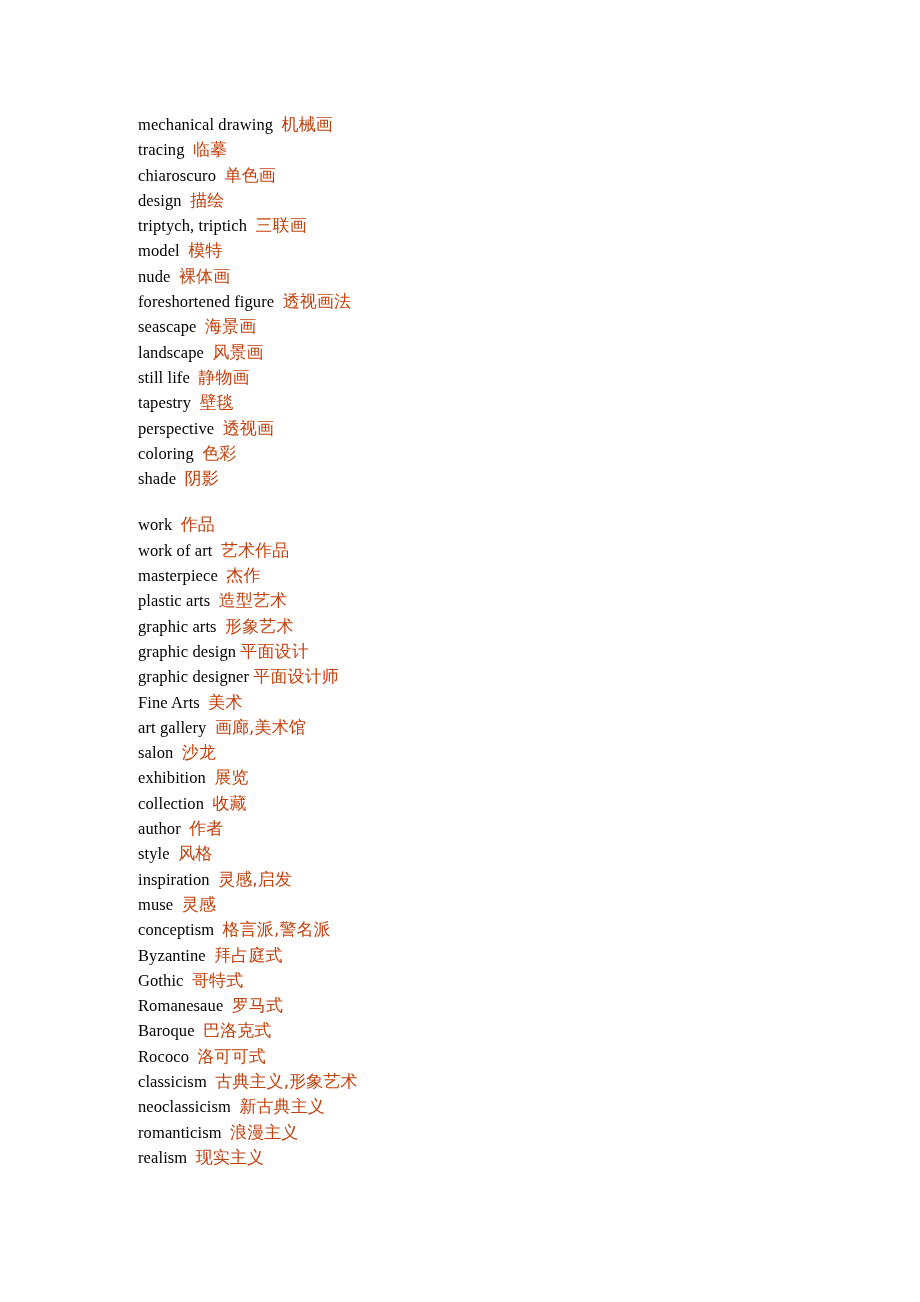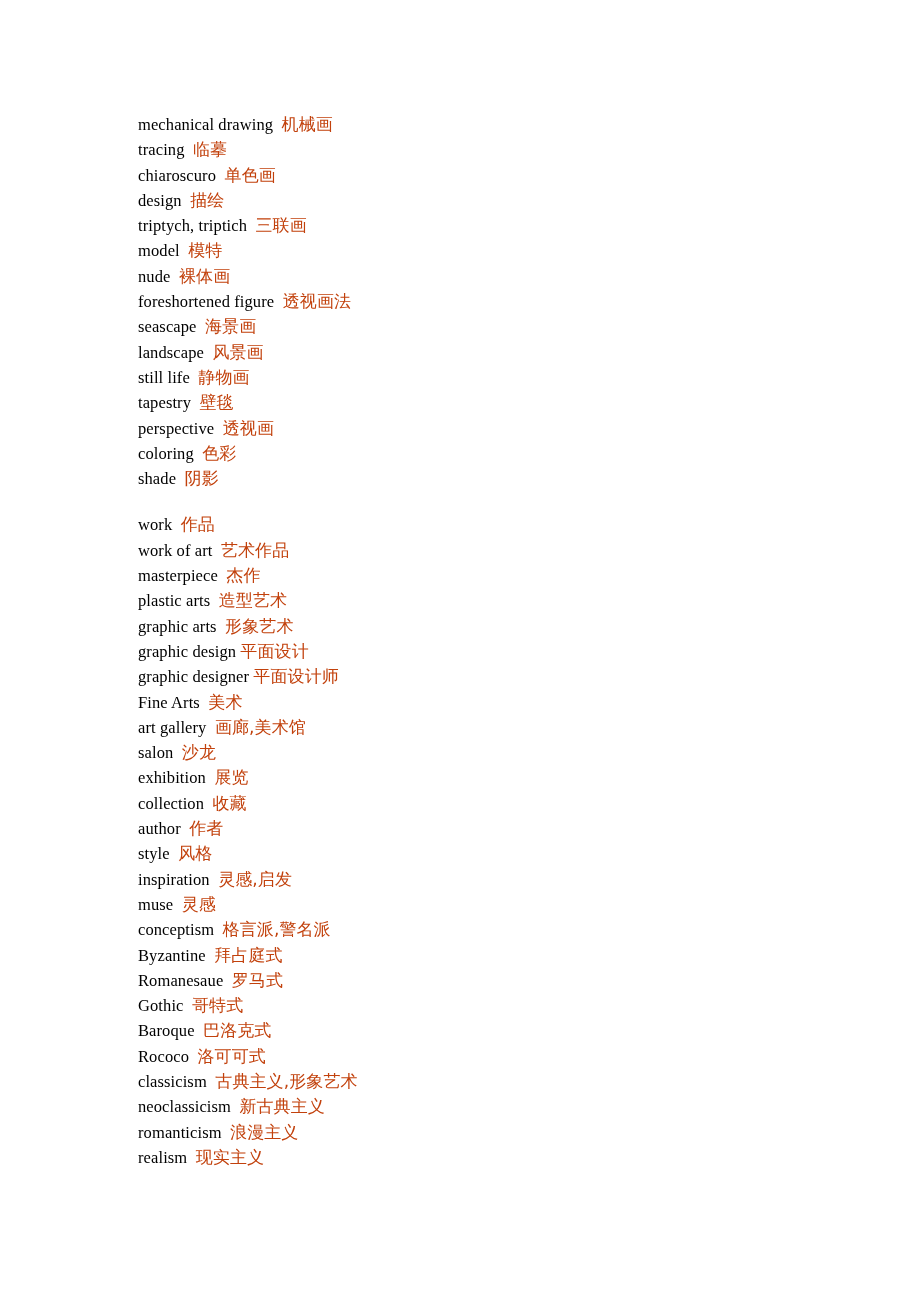--- a/index.html
+++ b/index.html
@@ -88,22 +88,22 @@
         <div class="entry"><span class="term">art gallery</span><span class="sep">  </span><span class="gloss">画廊,美术馆</span></div>
         <div class="entry"><span class="term">salon</span><span class="sep">  </span><span class="gloss">沙龙</span></div>
         <div class="entry"><span class="term">exhibition</span><span class="sep">  </span><span class="gloss">展览</span></div>
         <div class="entry"><span class="term">collection</span><span class="sep">  </span><span class="gloss">收藏</span></div>
         <div class="entry"><span class="term">author</span><span class="sep">  </span><span class="gloss">作者</span></div>
         <div class="entry"><span class="term">style</span><span class="sep">  </span><span class="gloss">风格</span></div>
         <div class="entry"><span class="term">inspiration</span><span class="sep">  </span><span class="gloss">灵感,启发</span></div>
         <div class="entry"><span class="term">muse</span><span class="sep">  </span><span class="gloss">灵感</span></div>
         <div class="entry"><span class="term">conceptism</span><span class="sep">  </span><span class="gloss">格言派,警名派</span></div>
         <div class="entry"><span class="term">Byzantine</span><span class="sep">  </span><span class="gloss">拜占庭式</span></div>
+        <div class="entry"><span class="term">Gothic</span><span class="sep">  </span><span class="gloss">哥特式</span></div>
         <div class="entry"><span class="term">Romanesaue</span><span class="sep">  </span><span class="gloss">罗马式</span></div>
-        <div class="entry"><span class="term">Gothic</span><span class="sep">  </span><span class="gloss">哥特式</span></div>
         <div class="entry"><span class="term">Baroque</span><span class="sep">  </span><span class="gloss">巴洛克式</span></div>
         <div class="entry"><span class="term">Rococo</span><span class="sep">  </span><span class="gloss">洛可可式</span></div>
         <div class="entry"><span class="term">classicism</span><span class="sep">  </span><span class="gloss">古典主义,形象艺术</span></div>
         <div class="entry"><span class="term">neoclassicism</span><span class="sep">  </span><span class="gloss">新古典主义</span></div>
         <div class="entry"><span class="term">romanticism</span><span class="sep">  </span><span class="gloss">浪漫主义</span></div>
         <div class="entry"><span class="term">realism</span><span class="sep">  </span><span class="gloss">现实主义</span></div>
       </div>
     </div>
 </div>
 

